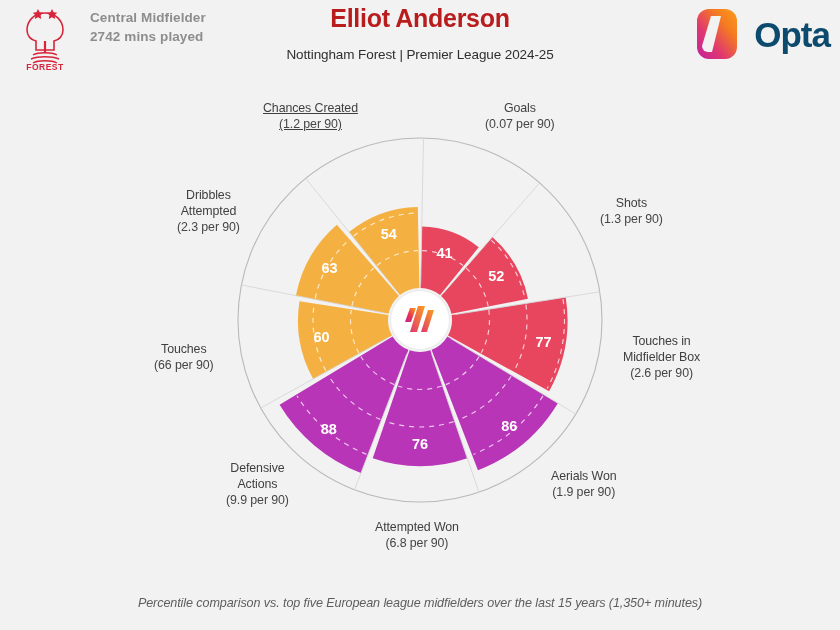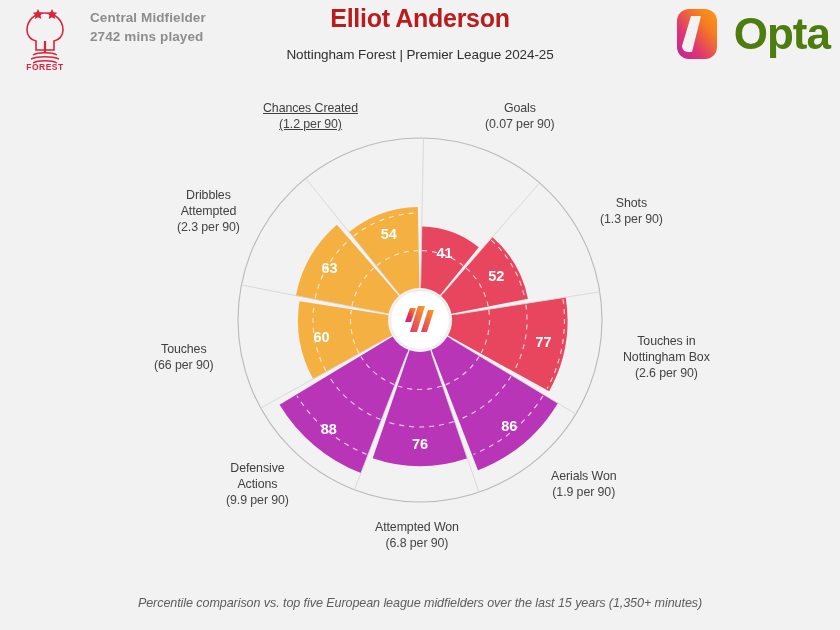--- a/index.html
+++ b/index.html
@@ -18,21 +18,21 @@
   #crest{position:absolute;left:14px;top:6px;width:62px;height:66px;}
 
   #player-meta{position:absolute;left:90px;top:9px;line-height:1.38;font-weight:bold;}
   #player-meta div{font-size:13.5px;color:#8d8d8d;letter-spacing:.1px;}
 
   #title-block{position:absolute;left:240px;top:4px;width:360px;text-align:center;}
   #player-name{font-size:25px;font-weight:bold;color:#b91c1c;letter-spacing:-.3px;line-height:1.15;}
   #player-sub{font-size:13.5px;color:#2f2f2f;margin-top:14px;letter-spacing:-.1px;}
 
   #opta{position:absolute;right:10px;top:6px;height:56px;display:flex;align-items:center;gap:10px;}
-  #opta-word{font-size:44px;font-weight:bold;color:#4d7c0f;letter-spacing:-1px;line-height:1;}
+  #opta-word{font-size:35px;font-weight:bold;color:#0c4a6e;letter-spacing:-1px;line-height:1;}
 
   
   #chart-wrap{position:absolute;left:0;top:78px;width:840px;height:500px;}
   #chart-svg{position:absolute;left:0;top:0;}
 
   .axis-label{
     position:absolute;
     font-size:12.4px;
     line-height:1.28;
     color:#3f3f3f;
@@ -190,21 +190,21 @@
       <div class="axis-label" style="left: 485px; top: 23px;">
         <div>Goals</div>
         <div class="sub">(0.07 per 90)</div>
       </div>
       <div class="axis-label" style="left: 600px; top: 118px;">
         <div>Shots</div>
         <div class="sub">(1.3 per 90)</div>
       </div>
       <div class="axis-label" style="left: 623px; top: 256px;">
         <div>Touches in</div>
-        <div>Nottingham Box</div>
+        <div>Midfielder Box</div>
         <div class="sub">(2.6 per 90)</div>
       </div>
       <div class="axis-label" style="left: 551px; top: 391px;">
         <div>Aerials Won</div>
         <div class="sub">(1.9 per 90)</div>
       </div>
       <div class="axis-label" style="left: 375px; top: 442px;">
         <div>Attempted Won</div>
         <div class="sub">(6.8 per 90)</div>
       </div>

